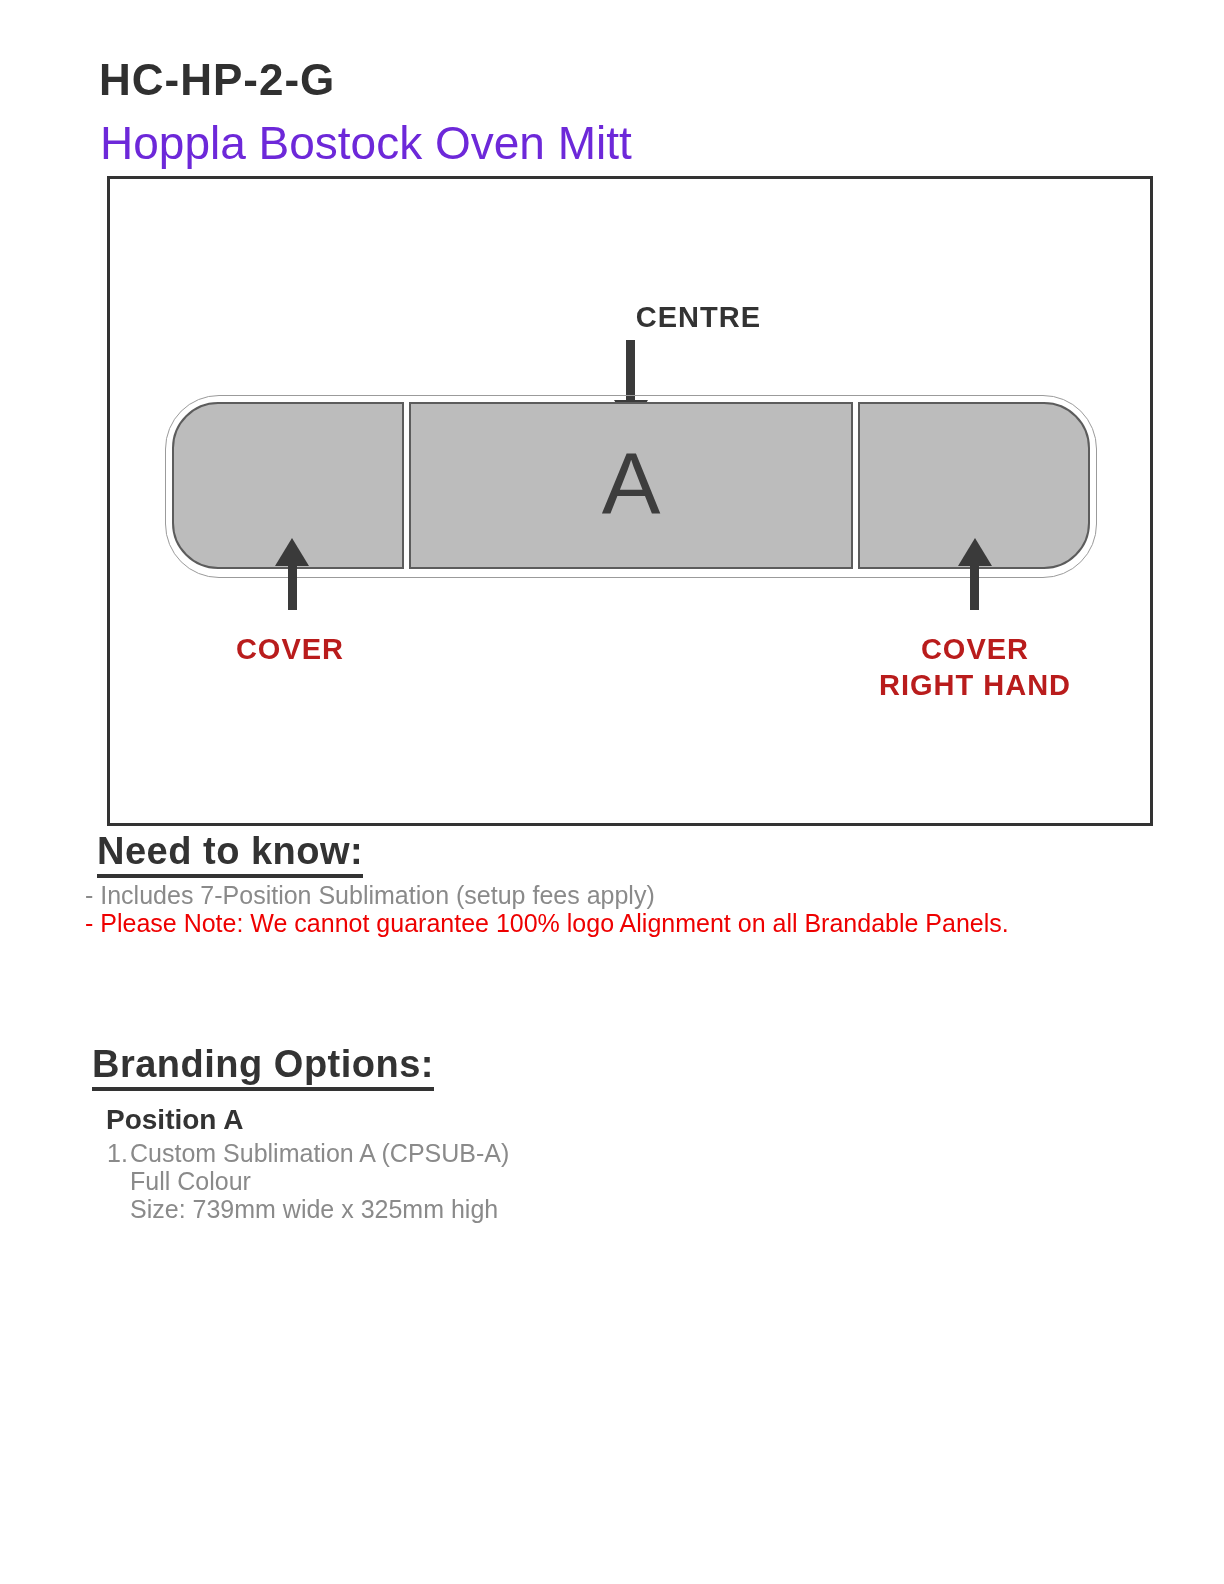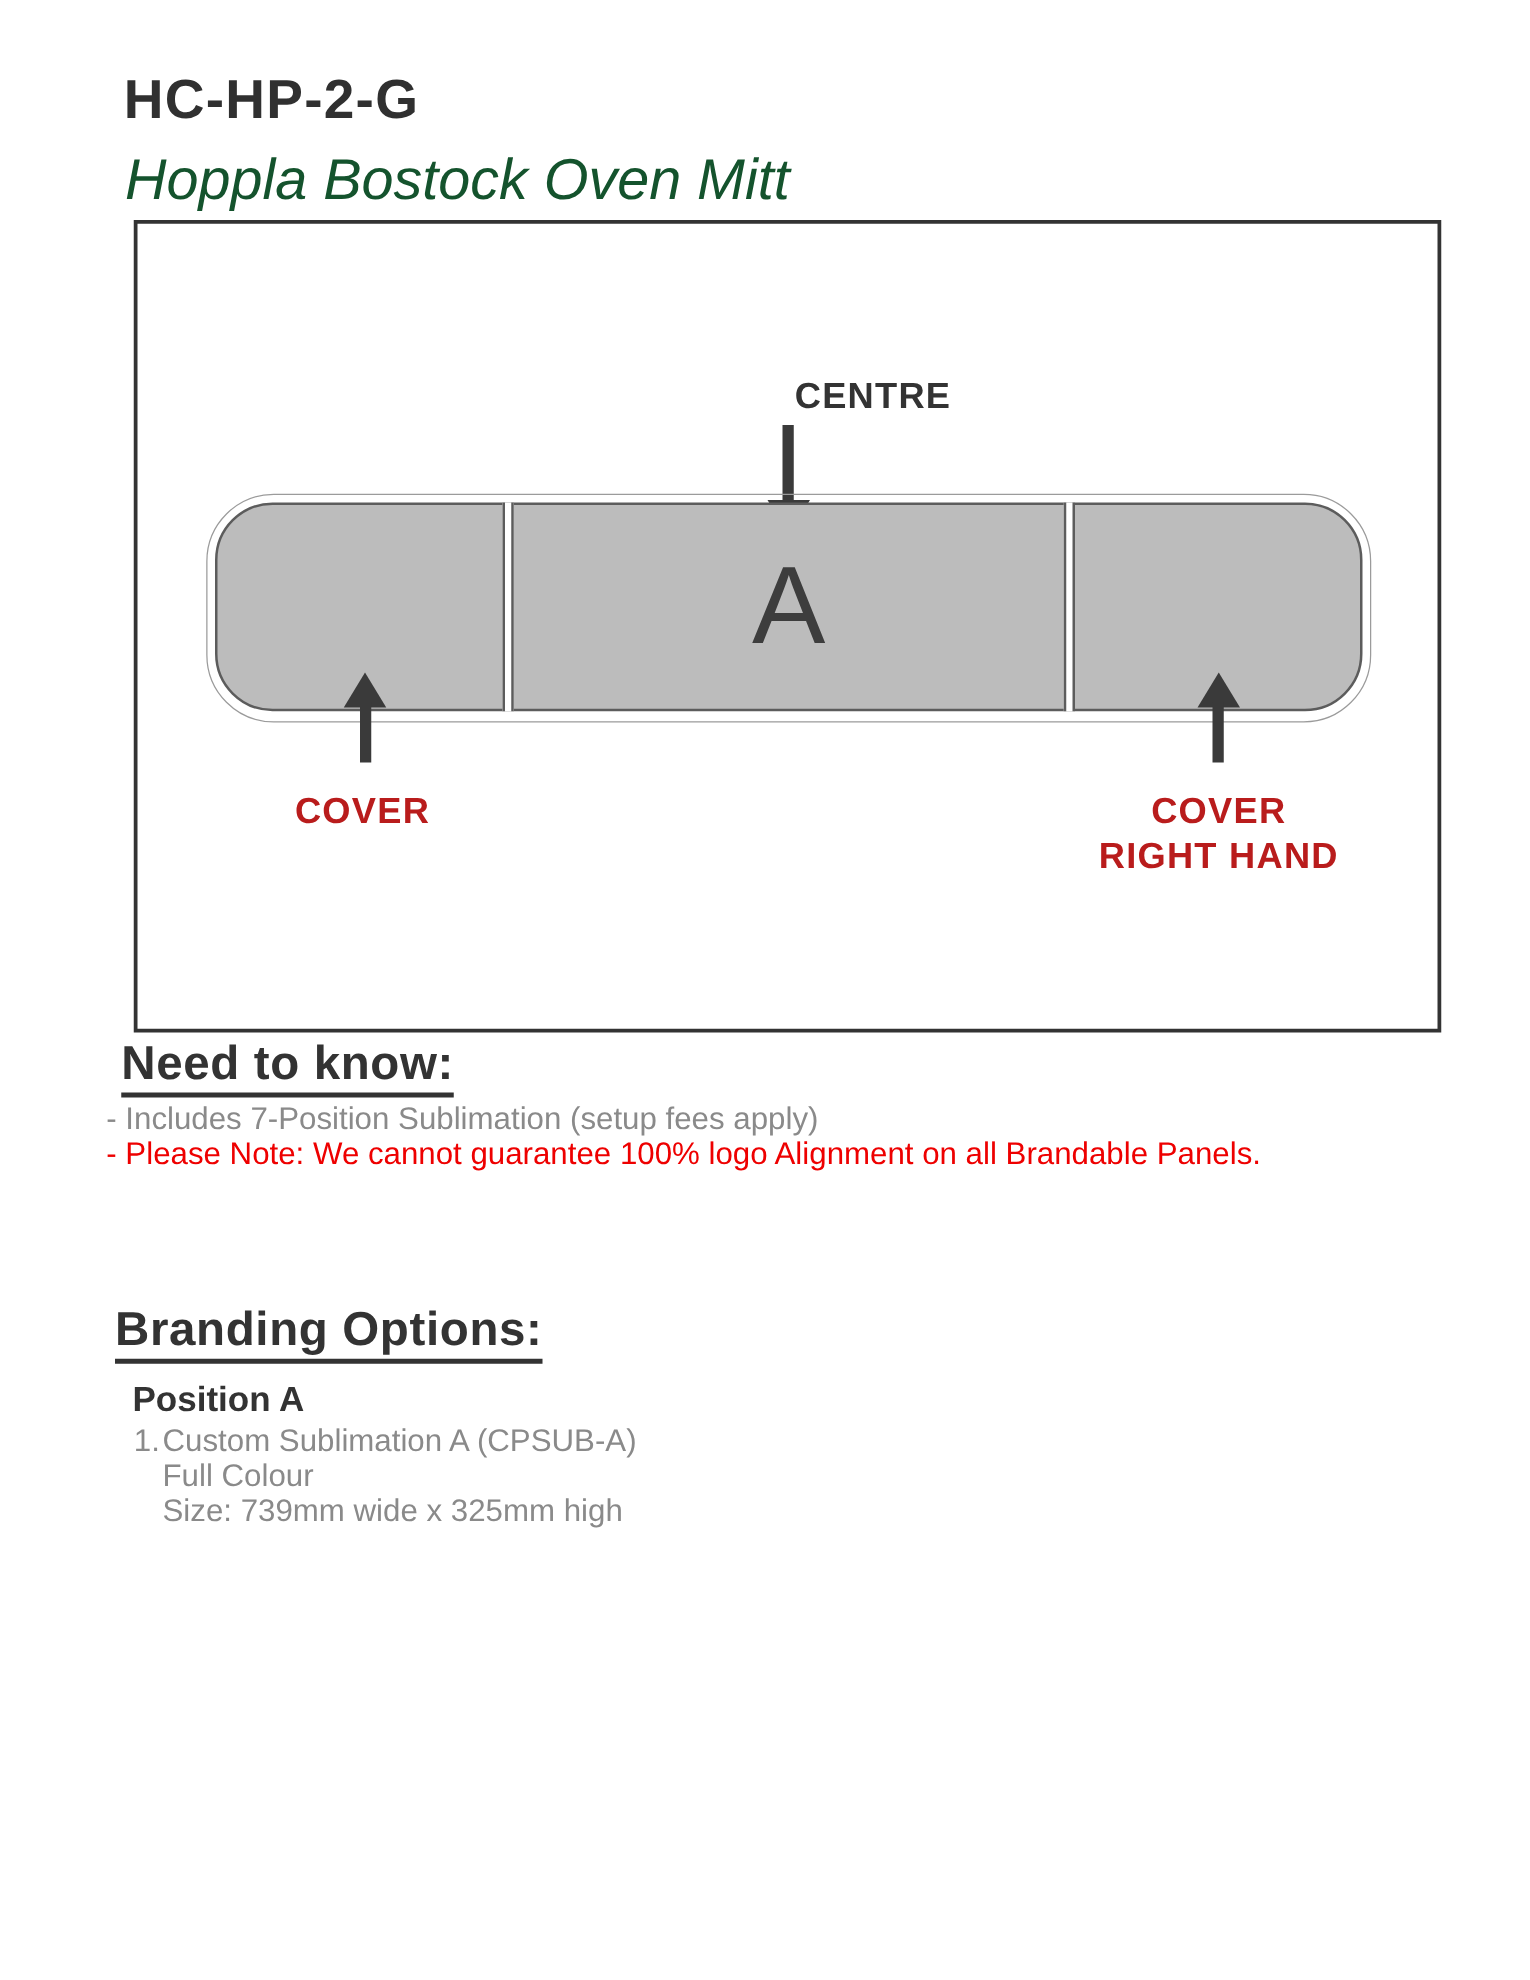--- a/index.html
+++ b/index.html
@@ -9,21 +9,21 @@
   }
 
   
   .title {
     position:absolute; left:99px; top:58px;
     font-size:44px; font-weight:bold; letter-spacing:1px; color:#303030;
     line-height:1; white-space:nowrap;
   }
   .subtitle {
     position:absolute; left:100px; top:120px;
-    font-size:46px; color:#14532d; line-height:1; white-space:nowrap;font-style:italic;
+    font-size:46px; color:#6d28d9; line-height:1; white-space:nowrap;
   }
 
   
   .diagram-box {
     position:absolute; left:107px; top:176px; width:1040px; height:644px;
     border:3px solid #333333; background:#ffffff;
   }
 
   .centre-label {
     position:absolute; left:501px; top:303px; width:260px; text-align:right;

